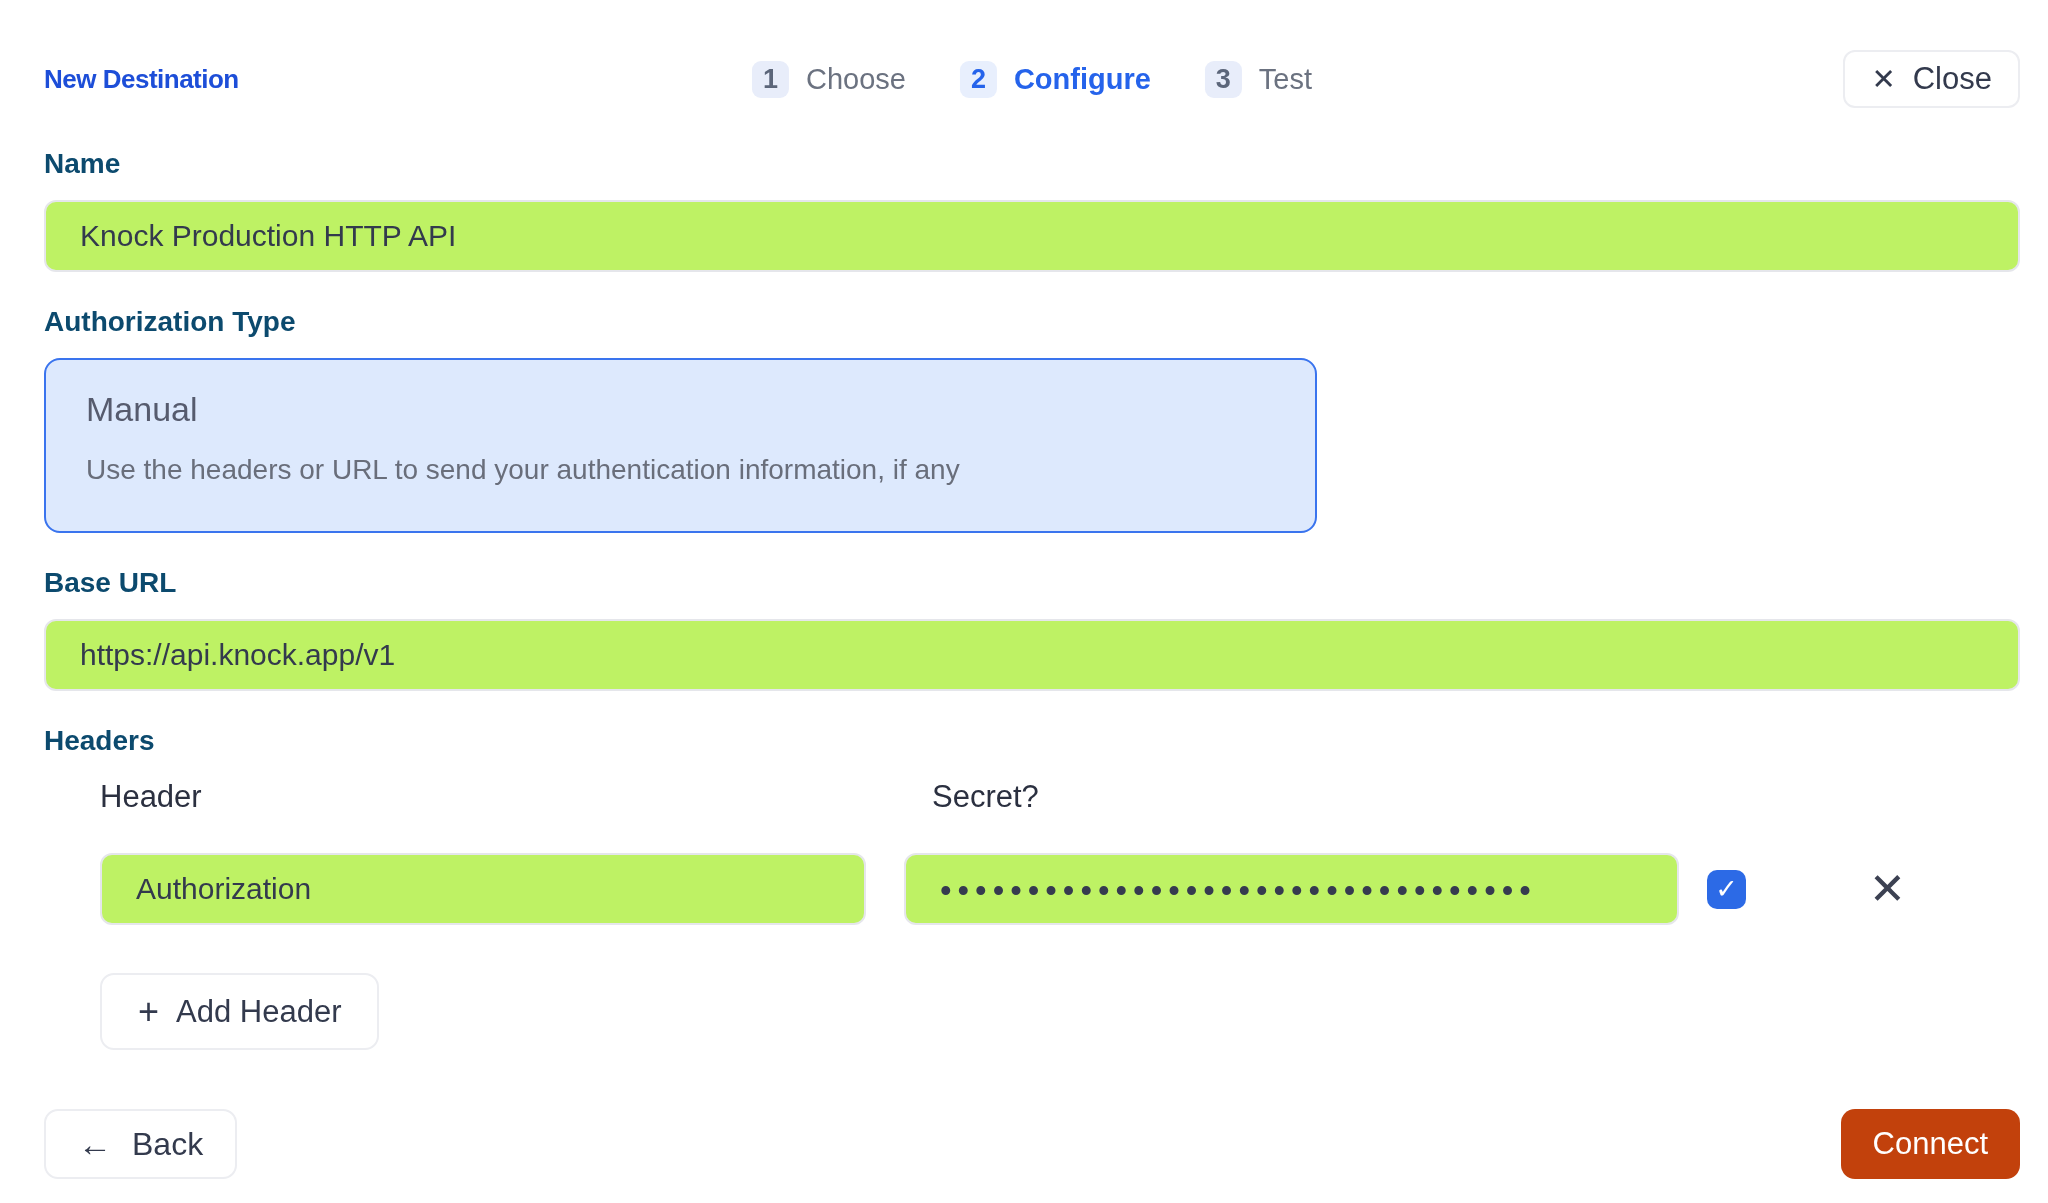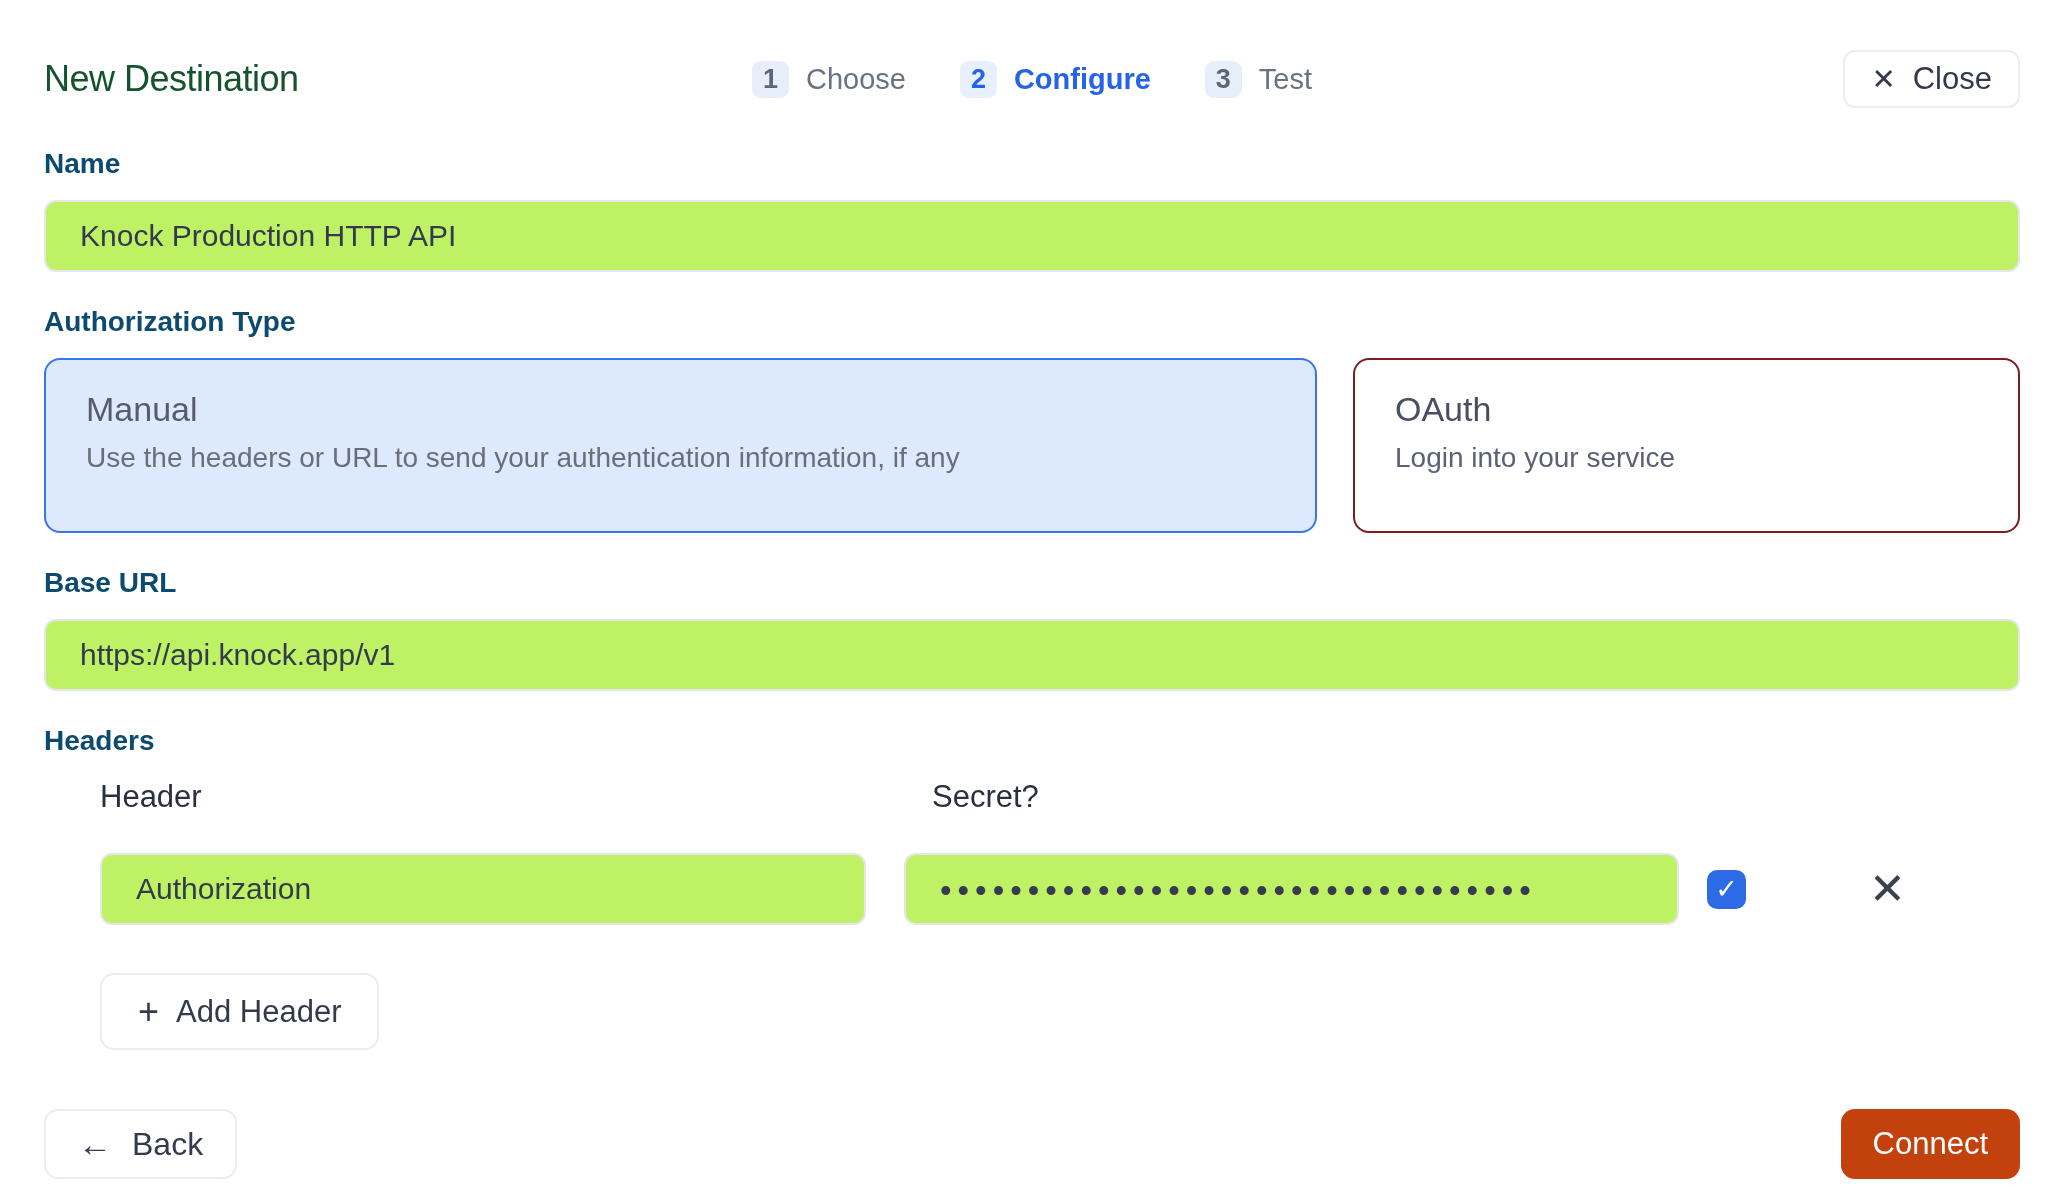--- a/index.html
+++ b/index.html
@@ -10,21 +10,21 @@
     color:#363b4e;
   }
   .dialog {
     width:2048px; height:1203px;
     padding:44px 28px 24px 44px;
     display:flex; flex-direction:column;
   }
 
   
   .topbar { position:relative; display:flex; align-items:center; height:70px; flex:none; }
-  .title { margin:0; font-size:36px; font-weight:400; letter-spacing:-0.5px; color:#14532d; }
+  .title { margin:0; font-size:26px; font-weight:700; letter-spacing:-0.5px; color:#1d4ed8; }
   .steps {
     position:absolute; left:50%; transform:translateX(-50%);
     display:flex; align-items:center; gap:54px;
   }
   .step { display:flex; align-items:center; gap:17px; font-size:29px; color:#6b7280; cursor:default; }
   .step-num {
     width:37px; height:37px; border-radius:9px; background:#e8edfa;
     display:flex; align-items:center; justify-content:center;
     font-size:27px; font-weight:600; color:#5c667a;
   }
@@ -47,21 +47,21 @@
     font-family:inherit; outline:none;
   }
 
   
   .cards { display:flex; gap:36px; flex:none; }
   .card { height:175px; border:2px solid #7f1d1d; border-radius:16px; padding:30px 40px; background:#fff; cursor:pointer; }
   .card-manual { width:1273px; flex:none; background:#dde9fd; border-color:#3a74ee; }
   .card-oauth { flex:1; }
   .card-title { font-size:34px; color:#565b6e; }
   .card-oauth .card-title { color:#494e62; }
-  .card-desc { font-size:28px; color:#696e7b; margin-top:13px; }
+  .card-desc { font-size:28px; color:#696e7b; margin-top:25px; }
   .card-oauth .card-desc { color:#5c6074; }
 
   
   .hdr-table { margin-left:56px; flex:none; }
   .hdr-cols { display:flex; align-items:center; margin:2px 0 38px; font-size:31px; color:#2b3040; }
   .cw-header { width:766px; margin-right:38px; flex:none; }
   .cw-value  { width:775px; flex:none; }
   .cw-secret { margin-left:28px; width:150px; flex:none; }
   .hdr-row { display:flex; align-items:center; }
   .masked { font-size:33px; letter-spacing:6px; color:#363b4f; padding-top:4px; }
@@ -117,24 +117,20 @@
 
   <div class="field-label">Name</div>
   <input class="text-input" type="text" value="Knock Production HTTP API" style="">
 
   <div class="field-label">Authorization Type</div>
   <div class="cards">
     <div class="card card-manual">
       <div class="card-title">Manual</div>
       <div class="card-desc">Use the headers or URL to send your authentication information, if any</div>
     </div>
-    <div class="card card-oauth">
-      <div class="card-title">OAuth</div>
-      <div class="card-desc">Login into your service</div>
-    </div>
   </div>
 
   <div class="field-label">Base URL</div>
   <input class="text-input" type="text" value="https://api.knock.app/v1" style="">
 
   <div class="field-label">Headers</div>
   <div class="hdr-table">
 
     <div class="hdr-cols">
       <div class="cw-header">Header</div>

